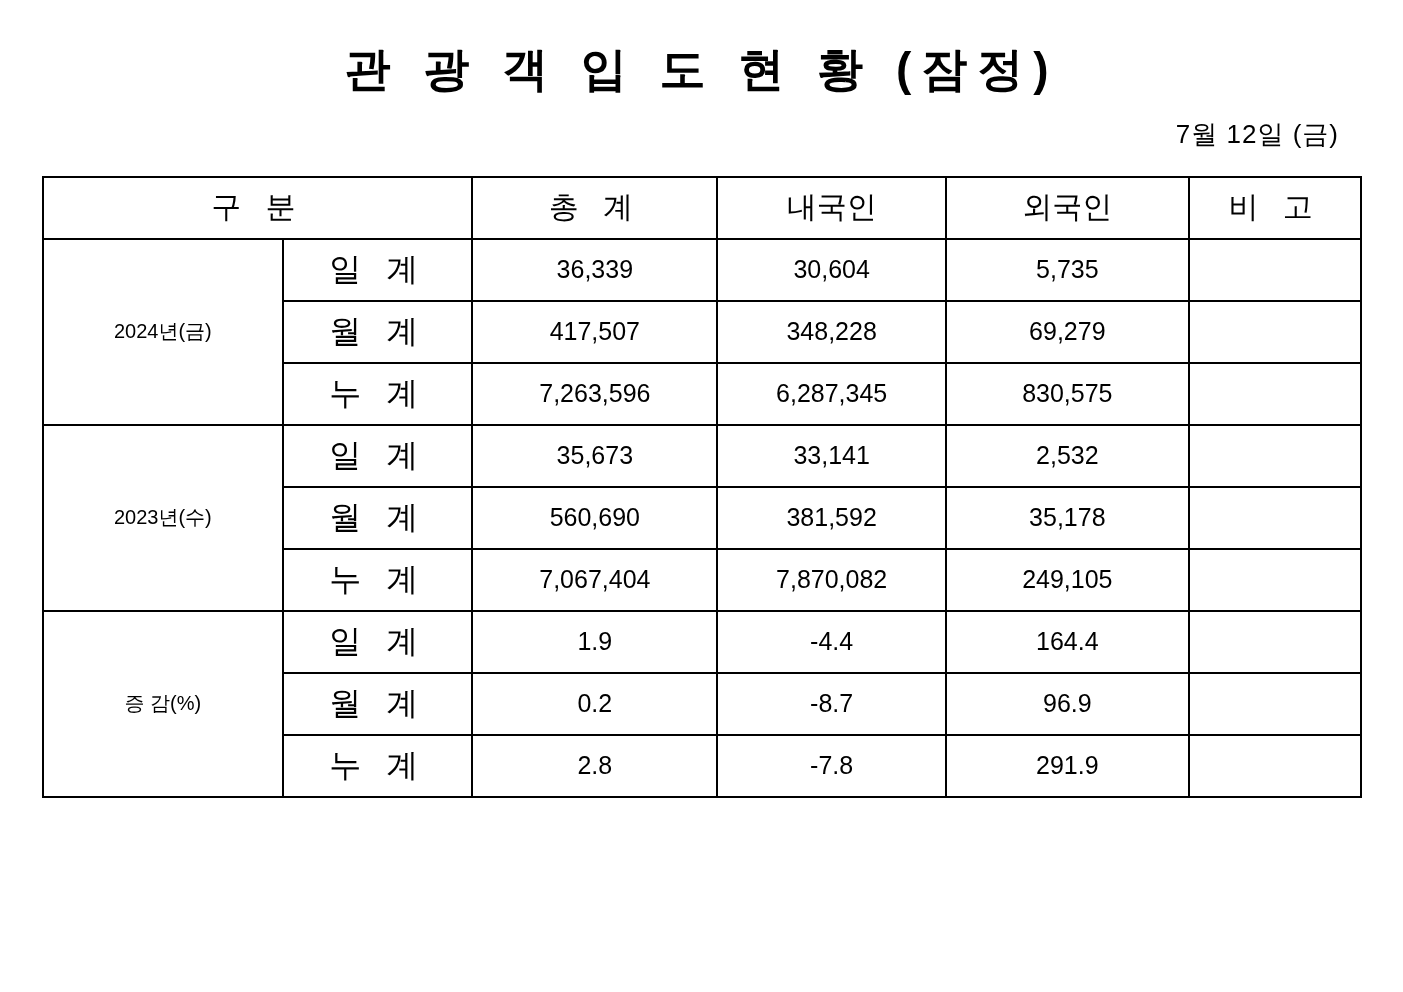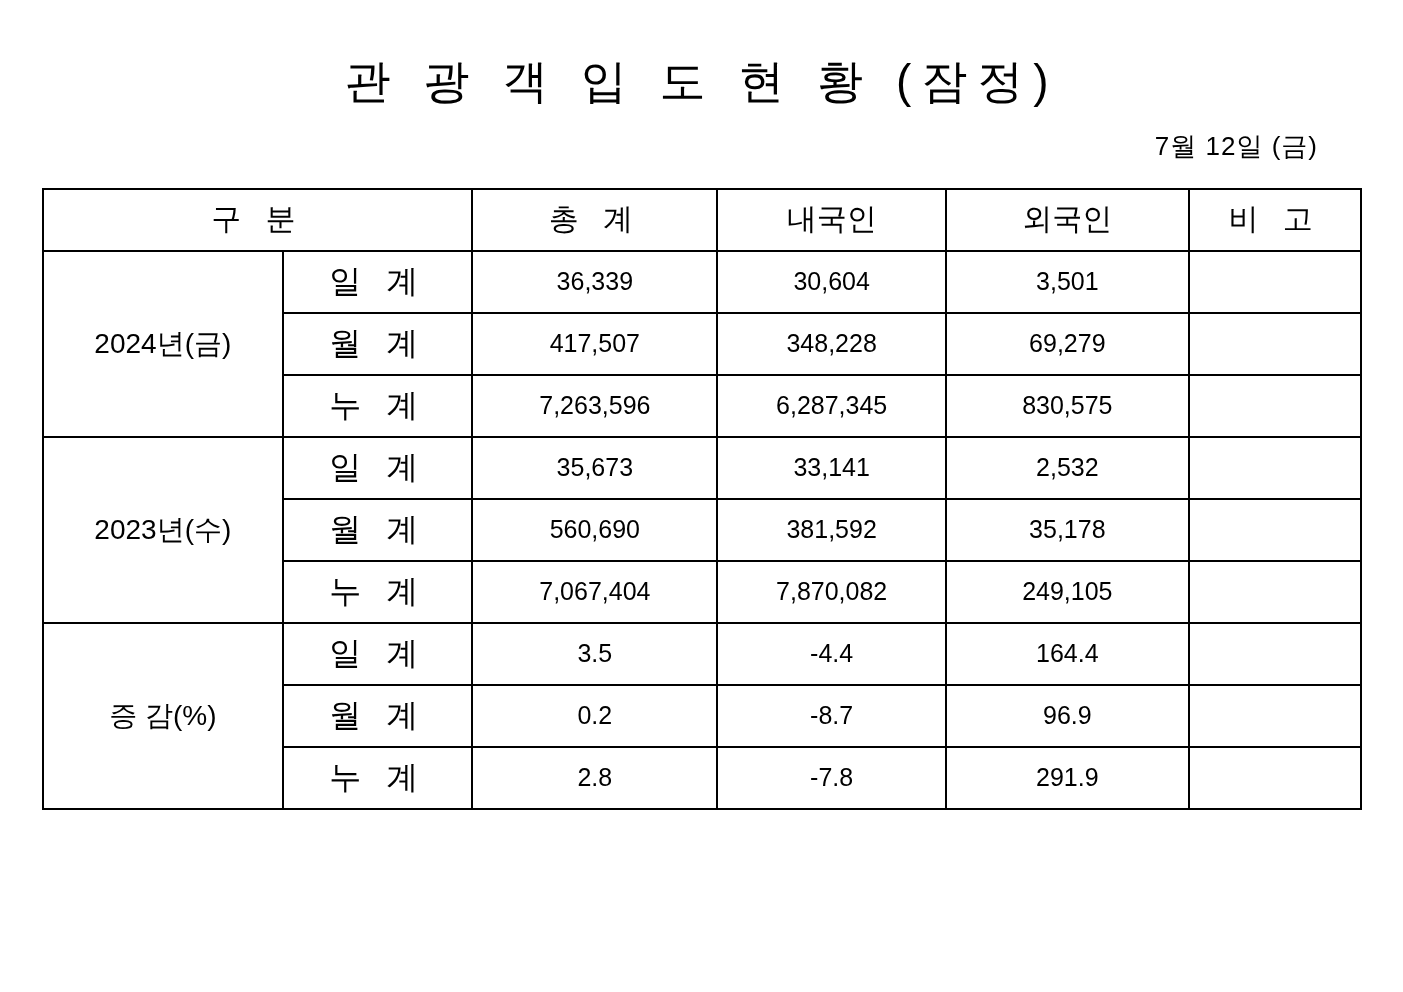--- a/index.html
+++ b/index.html
@@ -17,33 +17,33 @@
   }
   .page {
     width: 1403px;
     height: 992px;
     position: relative;
     box-sizing: border-box;
   }
   .doc-title {
     text-align: center;
     font-size: 46px;
-    font-weight: normal;
+    font-weight: bold;
     letter-spacing: 10px;
     margin: 0;
-    padding-top: 56px;
+    padding-top: 44px;
     line-height: 1.1;
     white-space: nowrap;
   }
   .doc-date {
     text-align: right;
     font-size: 26px;
     font-weight: normal;
     margin: 0;
-    padding-right: 85px;
+    padding-right: 64px;
     padding-top: 22px;
     letter-spacing: 1px;
   }
   .table-wrap {
     margin: 24px auto 16px auto;
     width: 1320px;
   }
   table.stats {
     border-collapse: collapse;
     width: 100%;
@@ -66,21 +66,21 @@
 
   thead td {
     font-size: 30px;
     letter-spacing: 8px;
     height: 66px;
   }
   thead td.nosp {
     letter-spacing: 0px;
   }
   td.group-label {
-    font-size: 28px;
+    font-size: 20px;
     letter-spacing: 0px;
     border-radius: 11px;
   }
   td.sub-label {
     font-size: 32px;
     letter-spacing: 8px;
   }
   td.num {
     font-size: 25px;
     font-weight: bold;
@@ -115,21 +115,21 @@
           <td class="nosp">외국인</td>
           <td>비  고</td>
         </tr>
       </thead>
       <tbody>
         <tr>
           <td class="group-label" rowspan="3">2024년(금)</td>
           <td class="sub-label">일 계</td>
           <td class="num">36,339</td>
           <td class="num">30,604</td>
-          <td class="num">3,501</td>
+          <td class="num">5,735</td>
           <td class="note"></td>
         </tr>
         <tr>
           <td class="sub-label">월 계</td>
           <td class="num">417,507</td>
           <td class="num">348,228</td>
           <td class="num">69,279</td>
           <td class="note"></td>
         </tr>
         <tr>
@@ -159,21 +159,21 @@
           <td class="sub-label">누 계</td>
           <td class="num">7,067,404</td>
           <td class="num">7,870,082</td>
           <td class="num">249,105</td>
           <td class="note"></td>
         </tr>
 
         <tr>
           <td class="group-label" rowspan="3">증 감(%)</td>
           <td class="sub-label">일 계</td>
-          <td class="num">3.5</td>
+          <td class="num">1.9</td>
           <td class="num">-4.4</td>
           <td class="num">164.4</td>
           <td class="note"></td>
         </tr>
         <tr>
           <td class="sub-label">월 계</td>
           <td class="num">0.2</td>
           <td class="num">-8.7</td>
           <td class="num">96.9</td>
           <td class="note"></td>

